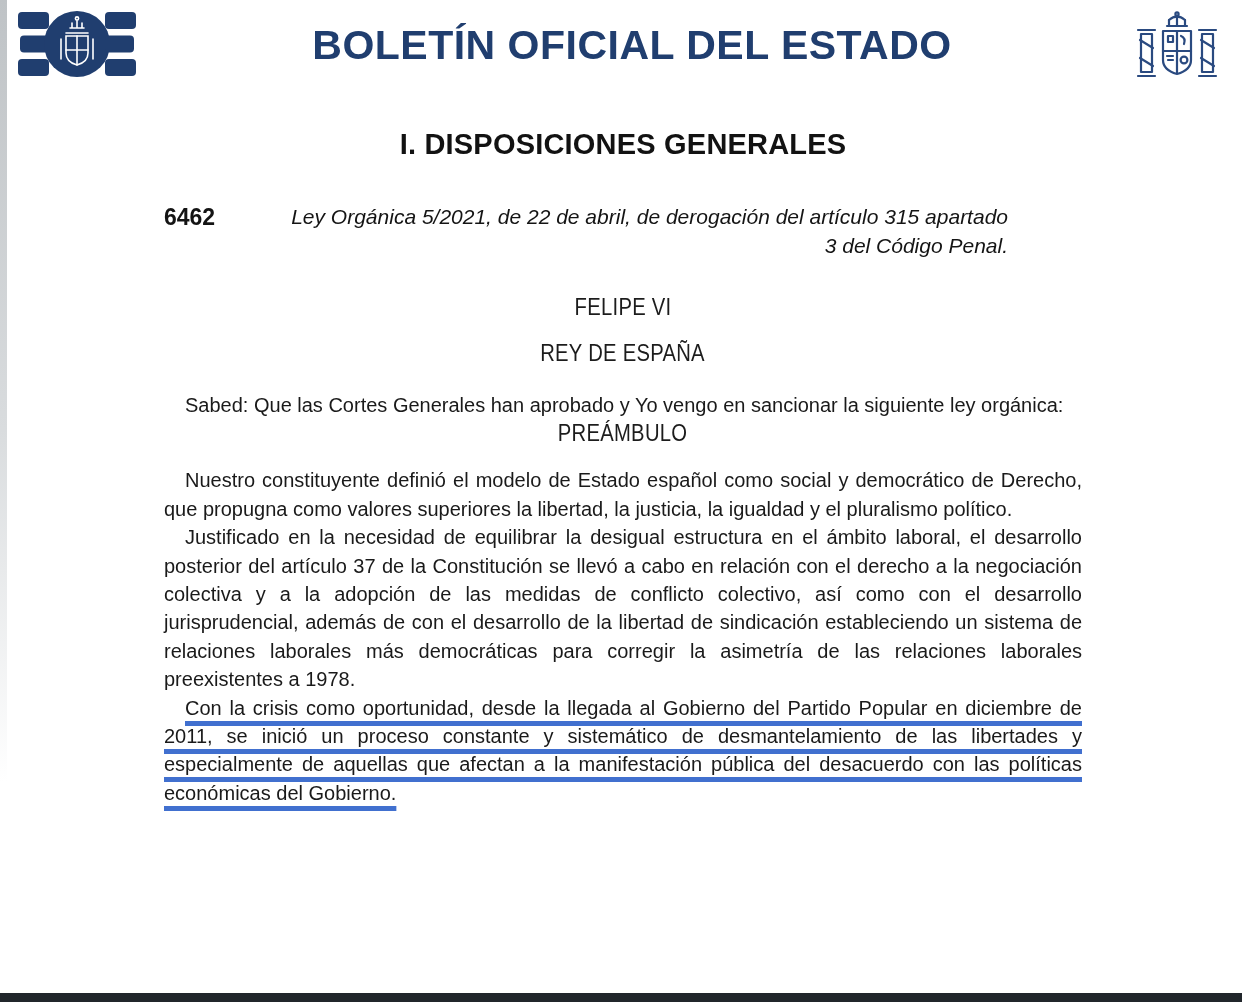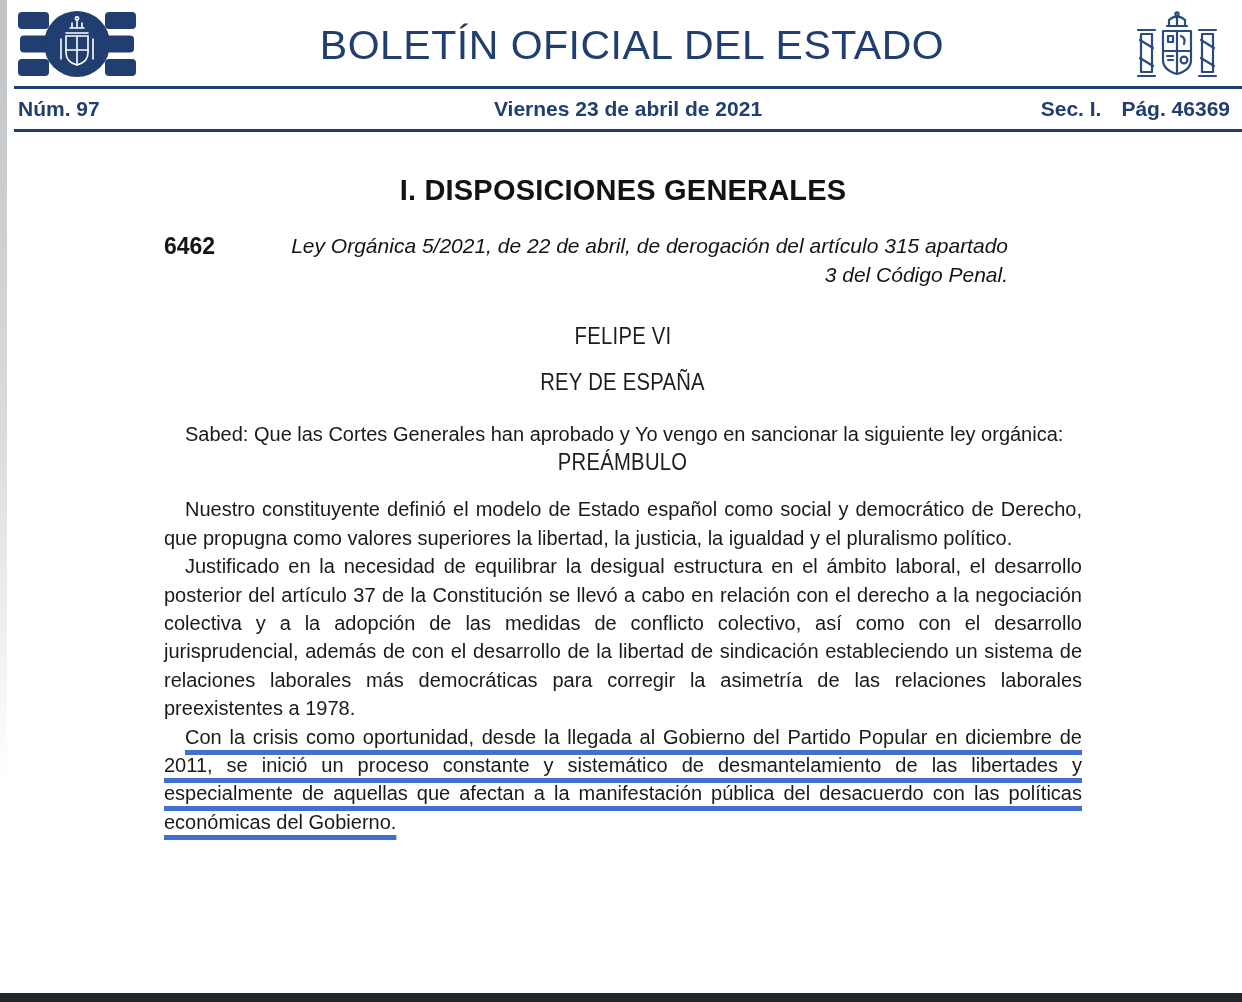--- a/index.html
+++ b/index.html
@@ -24,21 +24,21 @@
   
   .masthead{
     display:flex;align-items:flex-start;
     padding:9px 14px 0 16px;
     height:86px;
   }
   .boe-logo{flex:0 0 auto;}
   .masthead-title{
     flex:1 1 auto;text-align:center;
     color:var(--navy);
-    font-size:41px;font-weight:400;letter-spacing:.5px;
+    font-size:41px;font-weight:700;letter-spacing:.5px;
     padding-top:13px;
     white-space:nowrap;
   }
   .coat-of-arms{flex:0 0 auto;margin-top:1px;}
   
   .infobar{
     margin:0 0 0 14px;
     border-top:3px solid var(--navy);
     border-bottom:3px solid var(--navy);
     display:flex;align-items:center;justify-content:space-between;
@@ -55,21 +55,21 @@
     font-size:29px;font-weight:700;color:#121212;
     letter-spacing:.2px;
   }
   .center-row{text-align:center;}
   .issuer{
     margin-top:38px;
     font-size:41px;font-weight:700;color:#181818;
     display:inline-block;transform:scaleX(.74);transform-origin:50% 50%;
     white-space:nowrap;letter-spacing:.5px;
   }
-  .item{display:flex;margin-top:24px;}
+  .item{display:flex;margin-top:41px;}
   .item-number{
     flex:0 0 112px;
     font-size:23px;font-weight:700;padding-top:2px;color:#141414;
   }
   .item-title{
     width:732px;
     font-style:italic;font-size:21px;line-height:29px;color:#141414;text-align:right;
   }
   .minor-heading{
     font-size:23px;font-weight:400;color:#1c1c1c;
@@ -150,28 +150,20 @@
 
           <rect x="42" y="26" width="5" height="6"></rect>
           <path d="M55 26 q5 2 3 8"></path>
           <path d="M41 46 h6 M42 50 h5"></path>
           <circle cx="58" cy="50" r="3.4"></circle>
         </g>
       </svg>
     </span>
   </header>
 
-  <div class="infobar">
-    <span class="issue">Núm. 97</span>
-    <span class="date">Viernes 23 de abril de 2021</span>
-    <span class="sec-page">
-      <span>Sec. I.</span>
-      <span>Pág. 46369</span>
-    </span>
-  </div>
 
   <main>
     <h2 class="section-heading">I. DISPOSICIONES GENERALES</h2>
 
 
     <div class="item">
       <span class="item-number">6462</span>
       <p class="item-title">Ley Orgánica 5/2021, de 22 de abril, de derogación del artículo 315 apartado 3 del Código Penal.</p>
     </div>
 

